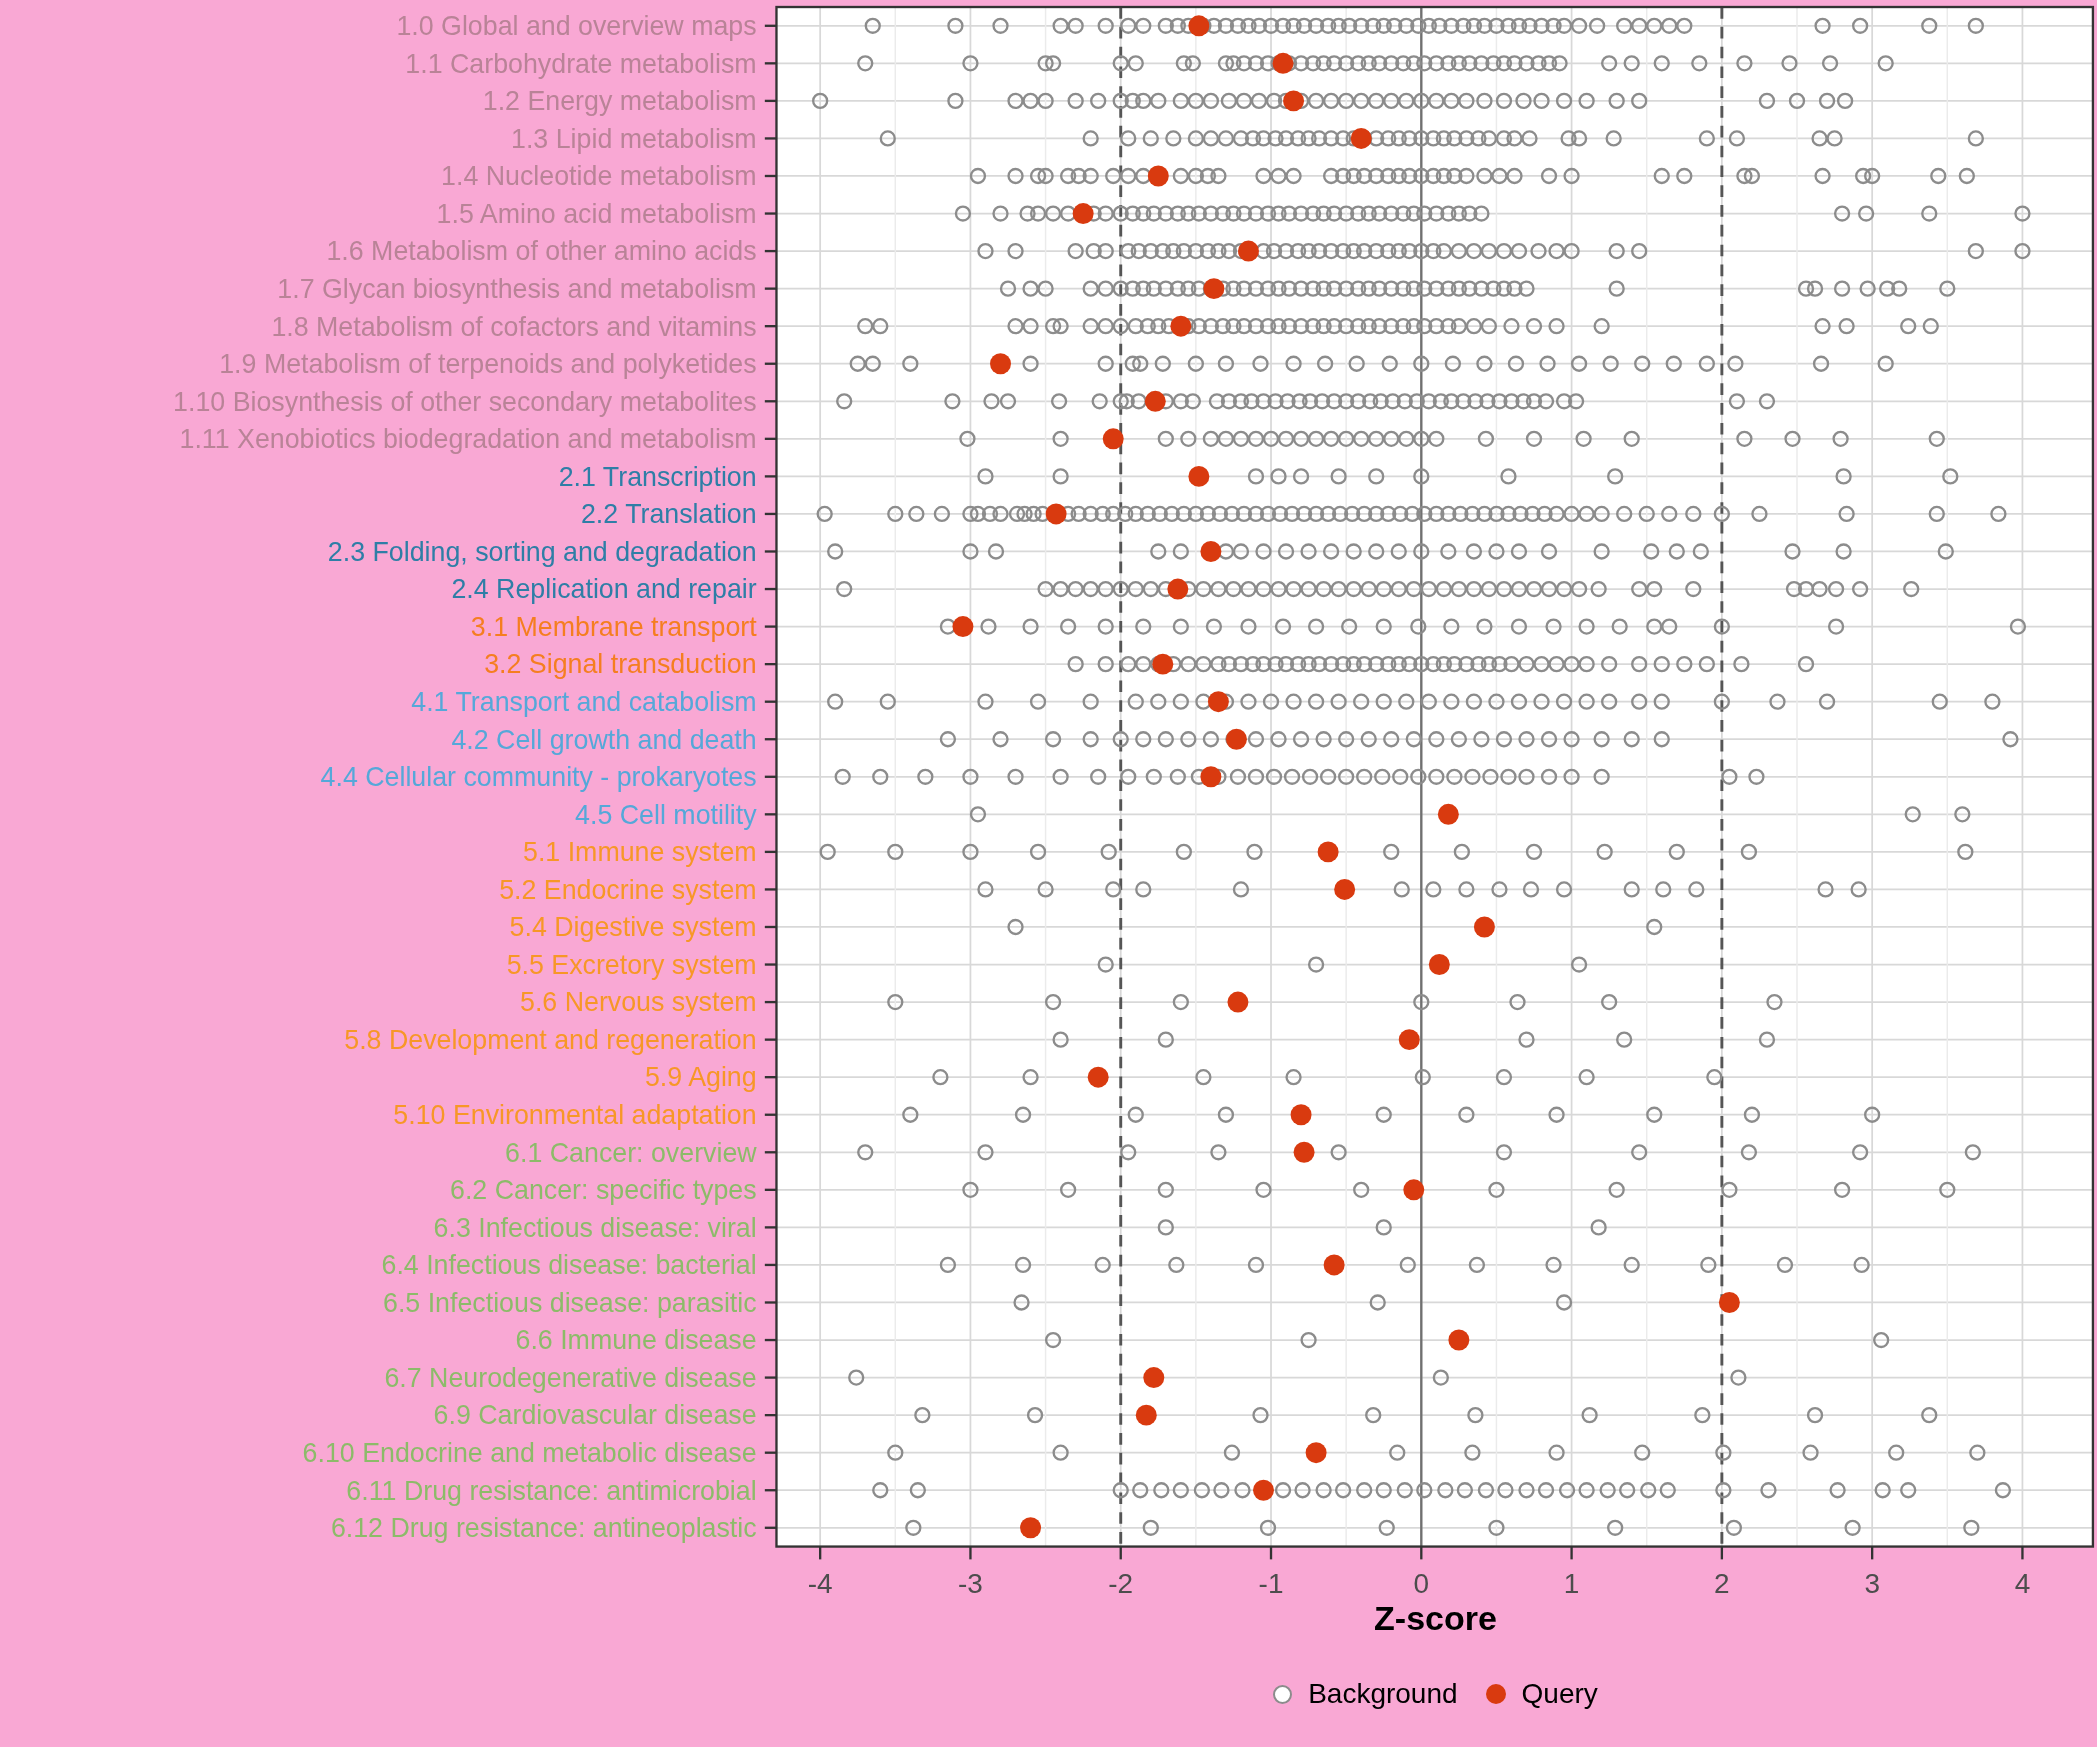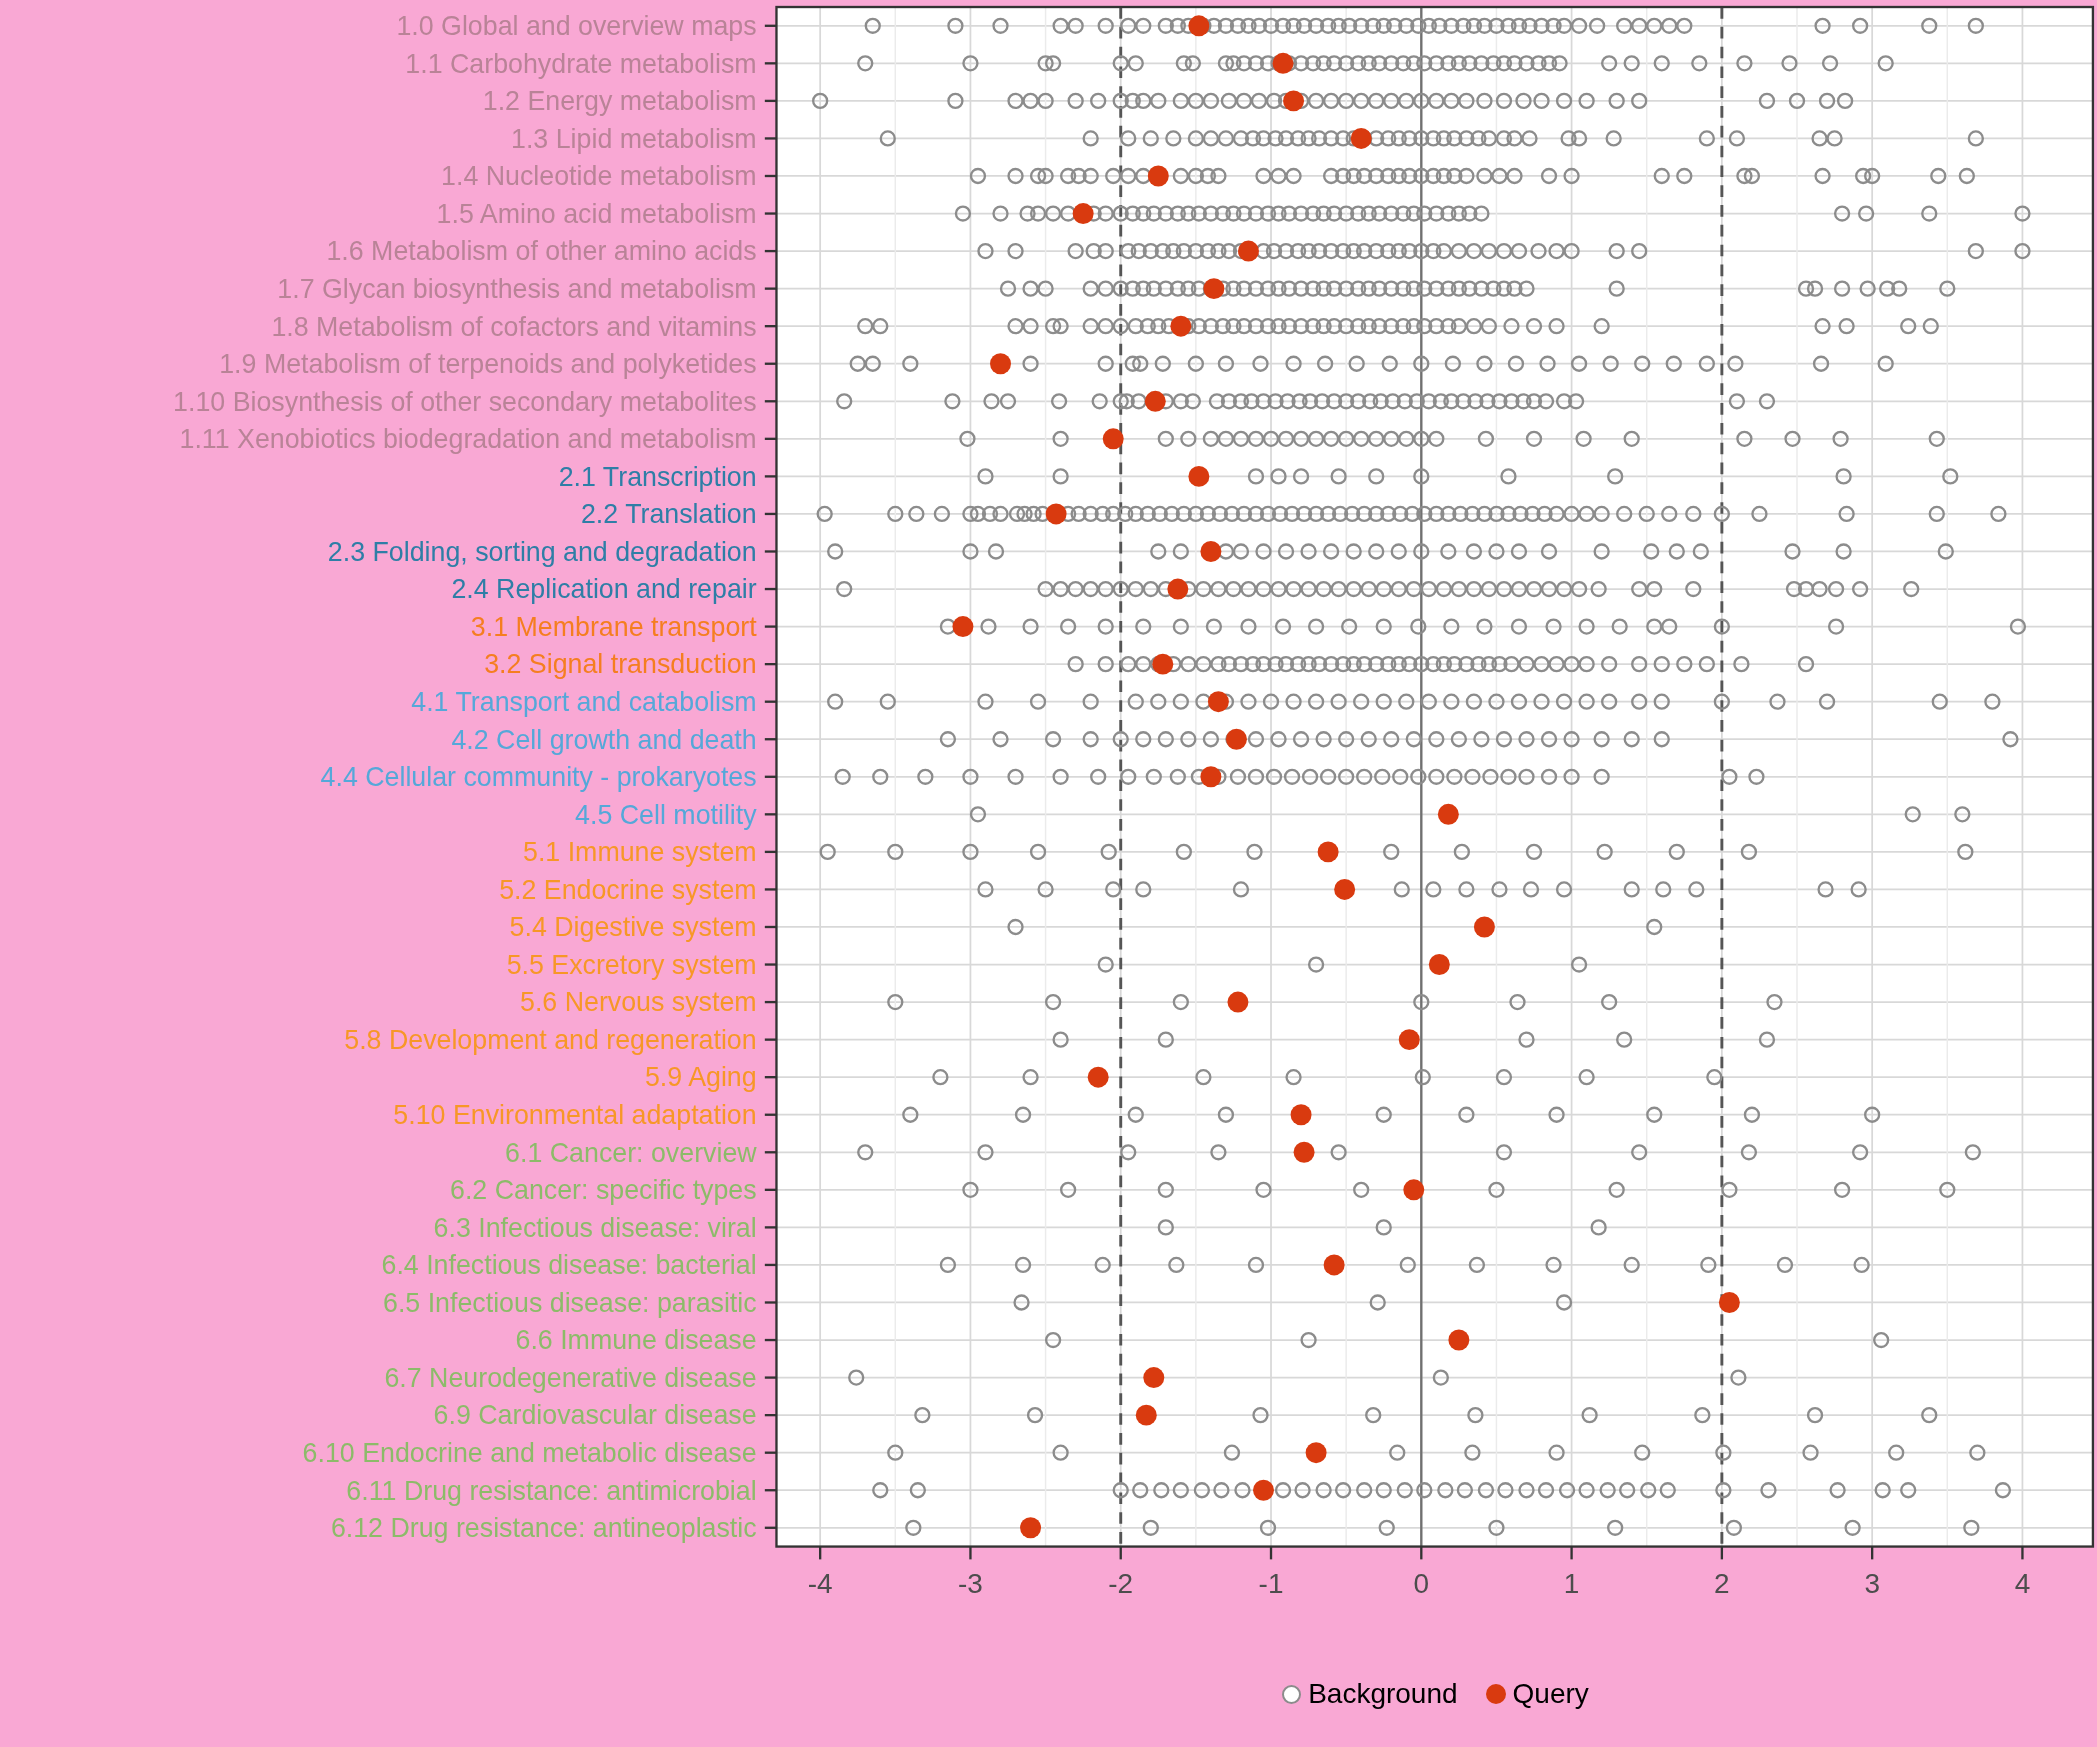--- a/index.html
+++ b/index.html
@@ -3,21 +3,21 @@
 <meta charset="utf-8">
 <style>
   html,body{margin:0;padding:0;background:#ffffff;}
   .stage{position:relative;width:2097px;height:1748px;background:#f9a8d4;
          font-family:"Liberation Sans", sans-serif;overflow:hidden;}
   .stage svg{position:absolute;left:0;top:0;}
   .x-title{position:absolute;left:777px;top:1599px;width:1317px;text-align:center;
            font-size:34px;font-weight:bold;color:#000;}
   .legend{position:absolute;left:777px;top:1678px;width:1317px;display:flex;
           justify-content:center;align-items:center;gap:28px;font-size:28px;color:#000;}
-  .legend-item{display:flex;align-items:center;gap:7px;justify-content:space-between;}
+  .legend-item{display:flex;align-items:center;gap:16px;justify-content:space-between;}
   .key-circle{width:15px;height:15px;border-radius:50%;border:2.3px solid #8C8C8C;background:#fff;}
   .key-dot{width:20px;height:20px;border-radius:50%;background:#D93A0F;}
 </style>
 </head>
 <body>
 
 <div class="stage">
   <svg id="chart" width="2097" height="1666" viewBox="0 0 3600 2860">
       <rect x="1333" y="12" width="2260" height="2643" fill="#ffffff"></rect>
       <line x1="1333" x2="3593" y1="44.23170731707317" y2="44.23170731707317" stroke="#D8D8D8" stroke-width="3"></line>
@@ -1235,20 +1235,21 @@
       <line x1="2698" x2="2698" y1="2655" y2="2677" stroke="#333333" stroke-width="4"></line>
       <text x="2698" y="2735" text-anchor="middle" font-size="48" fill="#4D4D4D" font-family="&quot;Liberation Sans&quot;, sans-serif">1</text>
       <line x1="2956" x2="2956" y1="2655" y2="2677" stroke="#333333" stroke-width="4"></line>
       <text x="2956" y="2735" text-anchor="middle" font-size="48" fill="#4D4D4D" font-family="&quot;Liberation Sans&quot;, sans-serif">2</text>
       <line x1="3214" x2="3214" y1="2655" y2="2677" stroke="#333333" stroke-width="4"></line>
       <text x="3214" y="2735" text-anchor="middle" font-size="48" fill="#4D4D4D" font-family="&quot;Liberation Sans&quot;, sans-serif">3</text>
       <line x1="3472" x2="3472" y1="2655" y2="2677" stroke="#333333" stroke-width="4"></line>
       <text x="3472" y="2735" text-anchor="middle" font-size="48" fill="#4D4D4D" font-family="&quot;Liberation Sans&quot;, sans-serif">4</text>
     </svg>
 
+  <div class="x-title">Z-score</div>
 
   <div class="legend">
     <div class="legend-item">
       <span class="key-circle"></span>
       <span>Background</span>
     </div>
     <div class="legend-item">
       <span class="key-dot"></span>
       <span>Query</span>
     </div>

